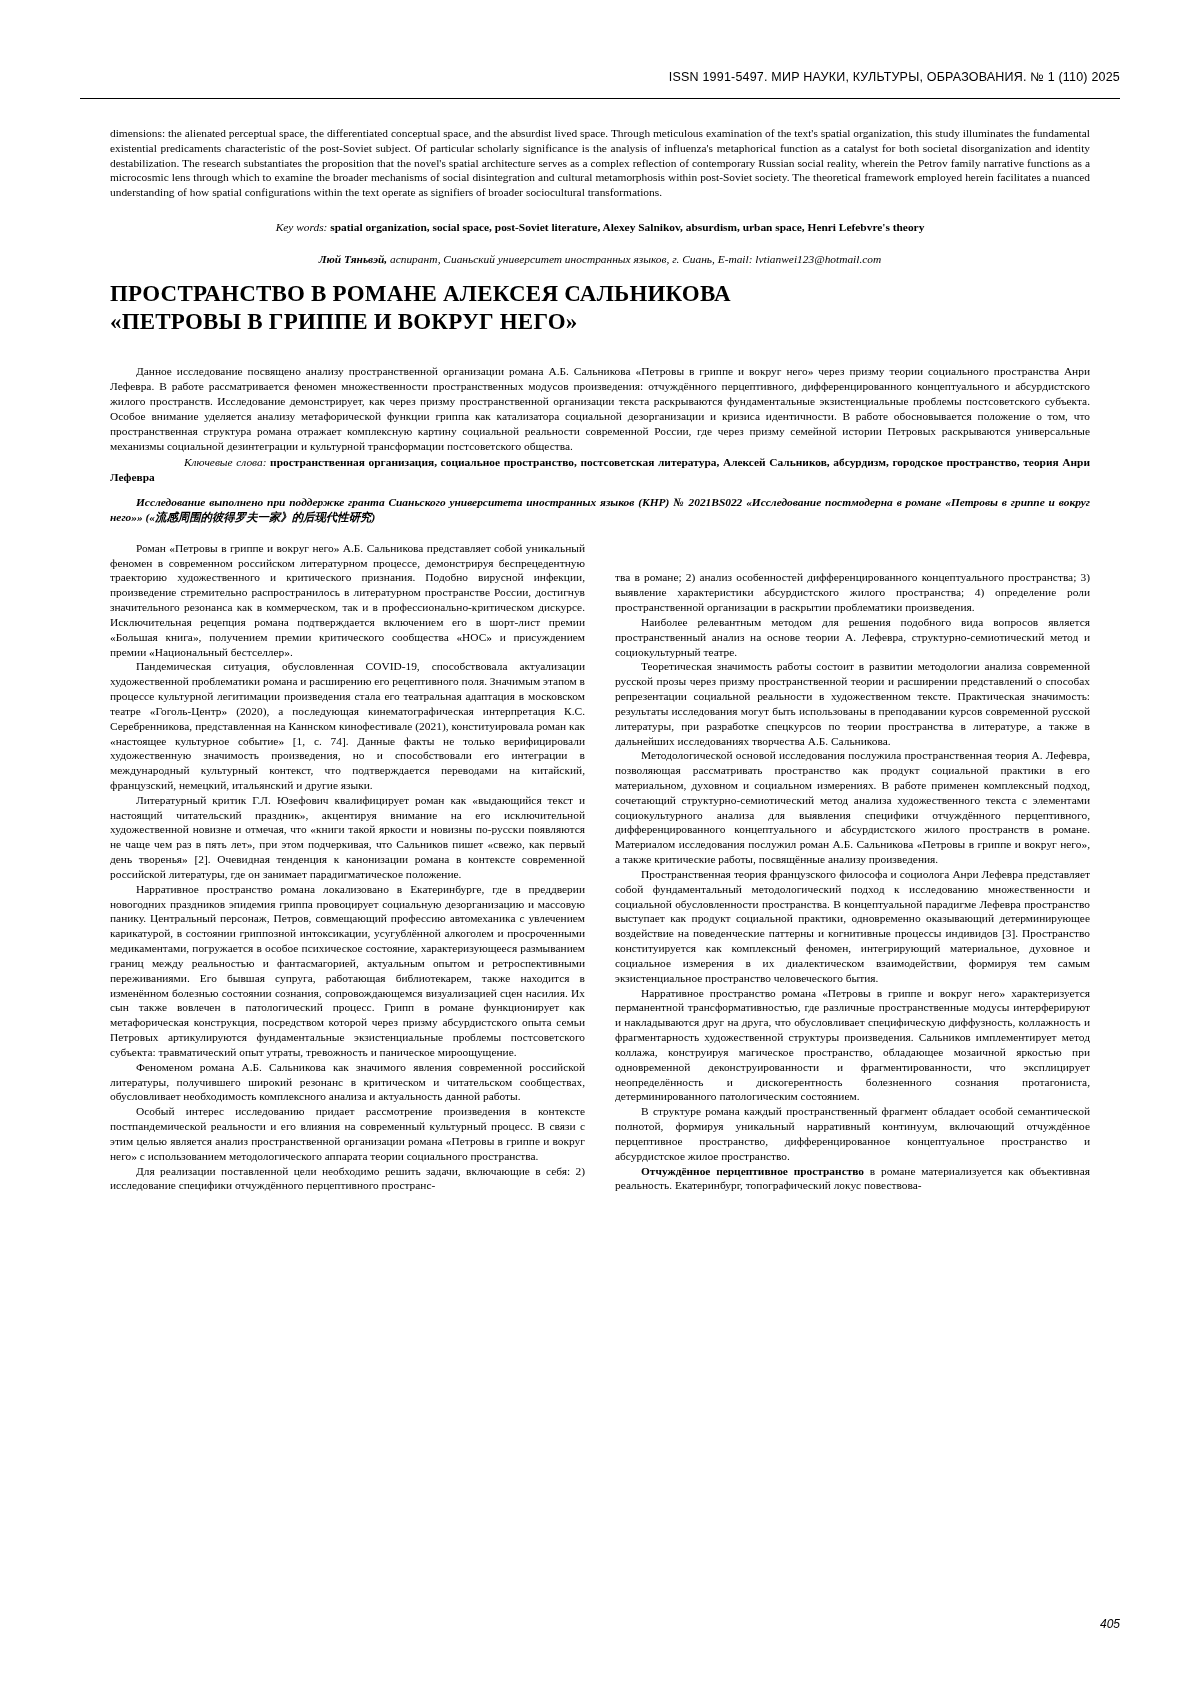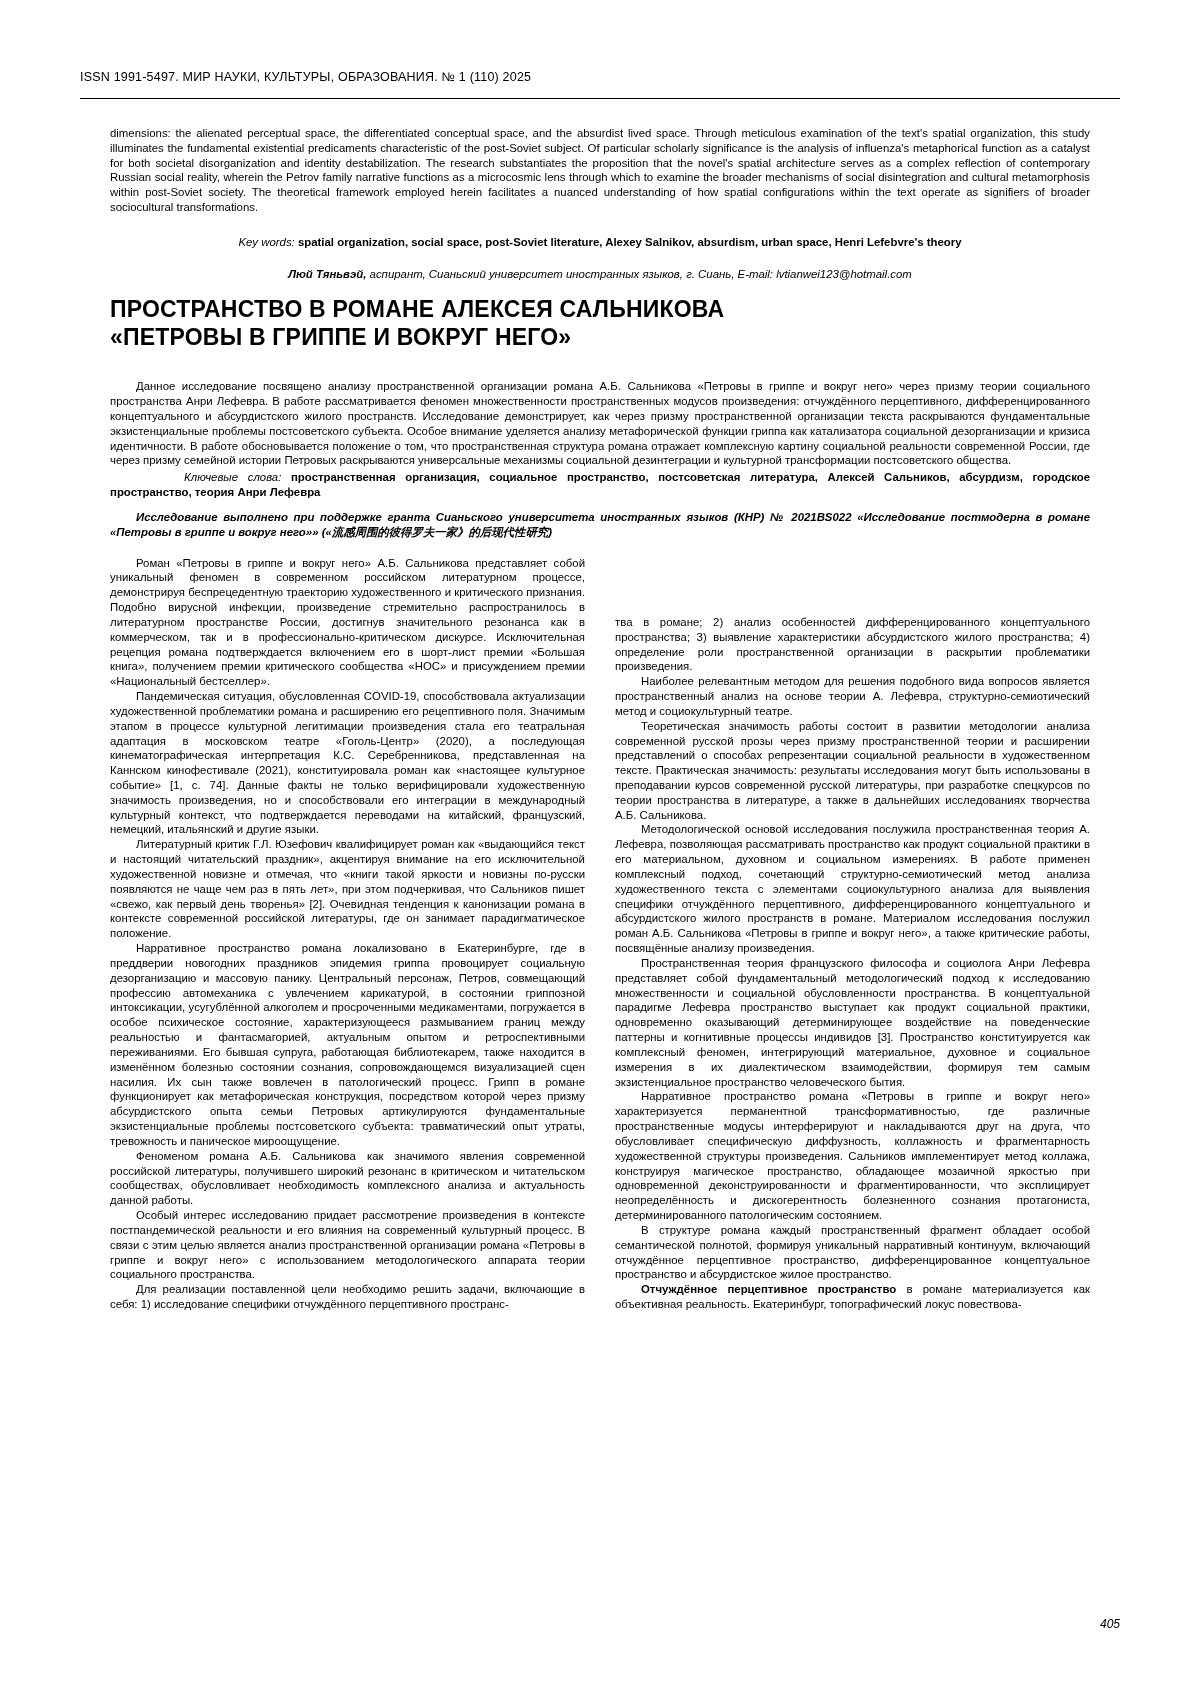--- a/index.html
+++ b/index.html
@@ -20,37 +20,38 @@
     height: 1697px;
     box-sizing: border-box;
     padding: 0;
     overflow: hidden;
   }
   .running-head {
     position: absolute;
     top: 70px;
     left: 80px;
     right: 80px;
-    text-align: left;
+    text-align: right;
     font-size: 12.5px;
     letter-spacing: 0.2px;
   }
   .head-rule {
     position: absolute;
     top: 98px;
     left: 80px;
     right: 80px;
     border-top: 1px solid #000;
     height: 0;
   }
   .content {
     position: absolute;
     top: 126px;
     left: 110px;
     width: 980px;
+    font-family: Liberation Serif, serif;
   }
   p {
     margin: 0;
     text-align: justify;
     font-size: 11.4px;
     line-height: 1.30;
     hyphens: auto;
   }
   .abstract-en {
     font-size: 11.4px;
@@ -181,21 +182,21 @@
 
     <div class="columns">
 
       <div class="col">
         <p>Роман «Петровы в гриппе и вокруг него» А.Б. Сальникова представляет собой уникальный феномен в современном российском литературном процессе, демонстрируя беспрецедентную траекторию художественного и критического признания. Подобно вирусной инфекции, произведение стремительно распространилось в литературном пространстве России, достигнув значительного резонанса как в коммерческом, так и в профессионально-критическом дискурсе. Исключительная рецепция романа подтверждается включением его в шорт-лист премии «Большая книга», получением премии критического сообщества «НОС» и присуждением премии «Национальный бестселлер».</p>
         <p>Пандемическая ситуация, обусловленная COVID-19, способствовала актуализации художественной проблематики романа и расширению его рецептивного поля. Значимым этапом в процессе культурной легитимации произведения стала его театральная адаптация в московском театре «Гоголь-Центр» (2020), а последующая кинематографическая интерпретация К.С. Серебренникова, представленная на Каннском кинофестивале (2021), конституировала роман как «настоящее культурное событие» [1, с. 74]. Данные факты не только верифицировали художественную значимость произведения, но и способствовали его интеграции в международный культурный контекст, что подтверждается переводами на китайский, французский, немецкий, итальянский и другие языки.</p>
         <p>Литературный критик Г.Л. Юзефович квалифицирует роман как «выдающийся текст и настоящий читательский праздник», акцентируя внимание на его исключительной художественной новизне и отмечая, что «книги такой яркости и новизны по-русски появляются не чаще чем раз в пять лет», при этом подчеркивая, что Сальников пишет «свежо, как первый день творенья» [2]. Очевидная тенденция к канонизации романа в контексте современной российской литературы, где он занимает парадигматическое положение.</p>
         <p>Нарративное пространство романа локализовано в Екатеринбурге, где в преддверии новогодних праздников эпидемия гриппа провоцирует социальную дезорганизацию и массовую панику. Центральный персонаж, Петров, совмещающий профессию автомеханика с увлечением карикатурой, в состоянии гриппозной интоксикации, усугублённой алкоголем и просроченными медикаментами, погружается в особое психическое состояние, характеризующееся размыванием границ между реальностью и фантасмагорией, актуальным опытом и ретроспективными переживаниями. Его бывшая супруга, работающая библиотекарем, также находится в изменённом болезнью состоянии сознания, сопровождающемся визуализацией сцен насилия. Их сын также вовлечен в патологический процесс. Грипп в романе функционирует как метафорическая конструкция, посредством которой через призму абсурдистского опыта семьи Петровых артикулируются фундаментальные экзистенциальные проблемы постсоветского субъекта: травматический опыт утраты, тревожность и паническое мироощущение.</p>
         <p>Феноменом романа А.Б. Сальникова как значимого явления современной российской литературы, получившего широкий резонанс в критическом и читательском сообществах, обусловливает необходимость комплексного анализа и актуальность данной работы.</p>
         <p>Особый интерес исследованию придает рассмотрение произведения в контексте постпандемической реальности и его влияния на современный культурный процесс. В связи с этим целью является анализ пространственной организации романа «Петровы в гриппе и вокруг него» с использованием методологического аппарата теории социального пространства.</p>
-        <p>Для реализации поставленной цели необходимо решить задачи, включающие в себя: 1) исследование специфики отчуждённого перцептивного пространс-</p>
+        <p>Для реализации поставленной цели необходимо решить задачи, включающие в себя: 2) исследование специфики отчуждённого перцептивного пространс-</p>
       </div>
 
       <div class="col">
         <p class="noindent">тва в романе; 2) анализ особенностей дифференцированного концептуального пространства; 3) выявление характеристики абсурдистского жилого пространства; 4) определение роли пространственной организации в раскрытии проблематики произведения.</p>
         <p>Наиболее релевантным методом для решения подобного вида вопросов является пространственный анализ на основе теории А. Лефевра, структурно-семиотический метод и социокультурный театре.</p>
         <p>Теоретическая значимость работы состоит в развитии методологии анализа современной русской прозы через призму пространственной теории и расширении представлений о способах репрезентации социальной реальности в художественном тексте. Практическая значимость: результаты исследования могут быть использованы в преподавании курсов современной русской литературы, при разработке спецкурсов по теории пространства в литературе, а также в дальнейших исследованиях творчества А.Б. Сальникова.</p>
         <p>Методологической основой исследования послужила пространственная теория А. Лефевра, позволяющая рассматривать пространство как продукт социальной практики в его материальном, духовном и социальном измерениях. В работе применен комплексный подход, сочетающий структурно-семиотический метод анализа художественного текста с элементами социокультурного анализа для выявления специфики отчуждённого перцептивного, дифференцированного концептуального и абсурдистского жилого пространств в романе. Материалом исследования послужил роман А.Б. Сальникова «Петровы в гриппе и вокруг него», а также критические работы, посвящённые анализу произведения.</p>
         <p>Пространственная теория французского философа и социолога Анри Лефевра представляет собой фундаментальный методологический подход к исследованию множественности и социальной обусловленности пространства. В концептуальной парадигме Лефевра пространство выступает как продукт социальной практики, одновременно оказывающий детерминирующее воздействие на поведенческие паттерны и когнитивные процессы индивидов [3]. Пространство конституируется как комплексный феномен, интегрирующий материальное, духовное и социальное измерения в их диалектическом взаимодействии, формируя тем самым экзистенциальное пространство человеческого бытия.</p>
         <p>Нарративное пространство романа «Петровы в гриппе и вокруг него» характеризуется перманентной трансформативностью, где различные пространственные модусы интерферируют и накладываются друг на друга, что обусловливает специфическую диффузность, коллажность и фрагментарность художественной структуры произведения. Сальников имплементирует метод коллажа, конструируя магическое пространство, обладающее мозаичной яркостью при одновременной деконструированности и фрагментированности, что эксплицирует неопределённость и дискогерентность болезненного сознания протагониста, детерминированного патологическим состоянием.</p>
         <p>В структуре романа каждый пространственный фрагмент обладает особой семантической полнотой, формируя уникальный нарративный континуум, включающий отчуждённое перцептивное пространство, дифференцированное концептуальное пространство и абсурдистское жилое пространство.</p>

